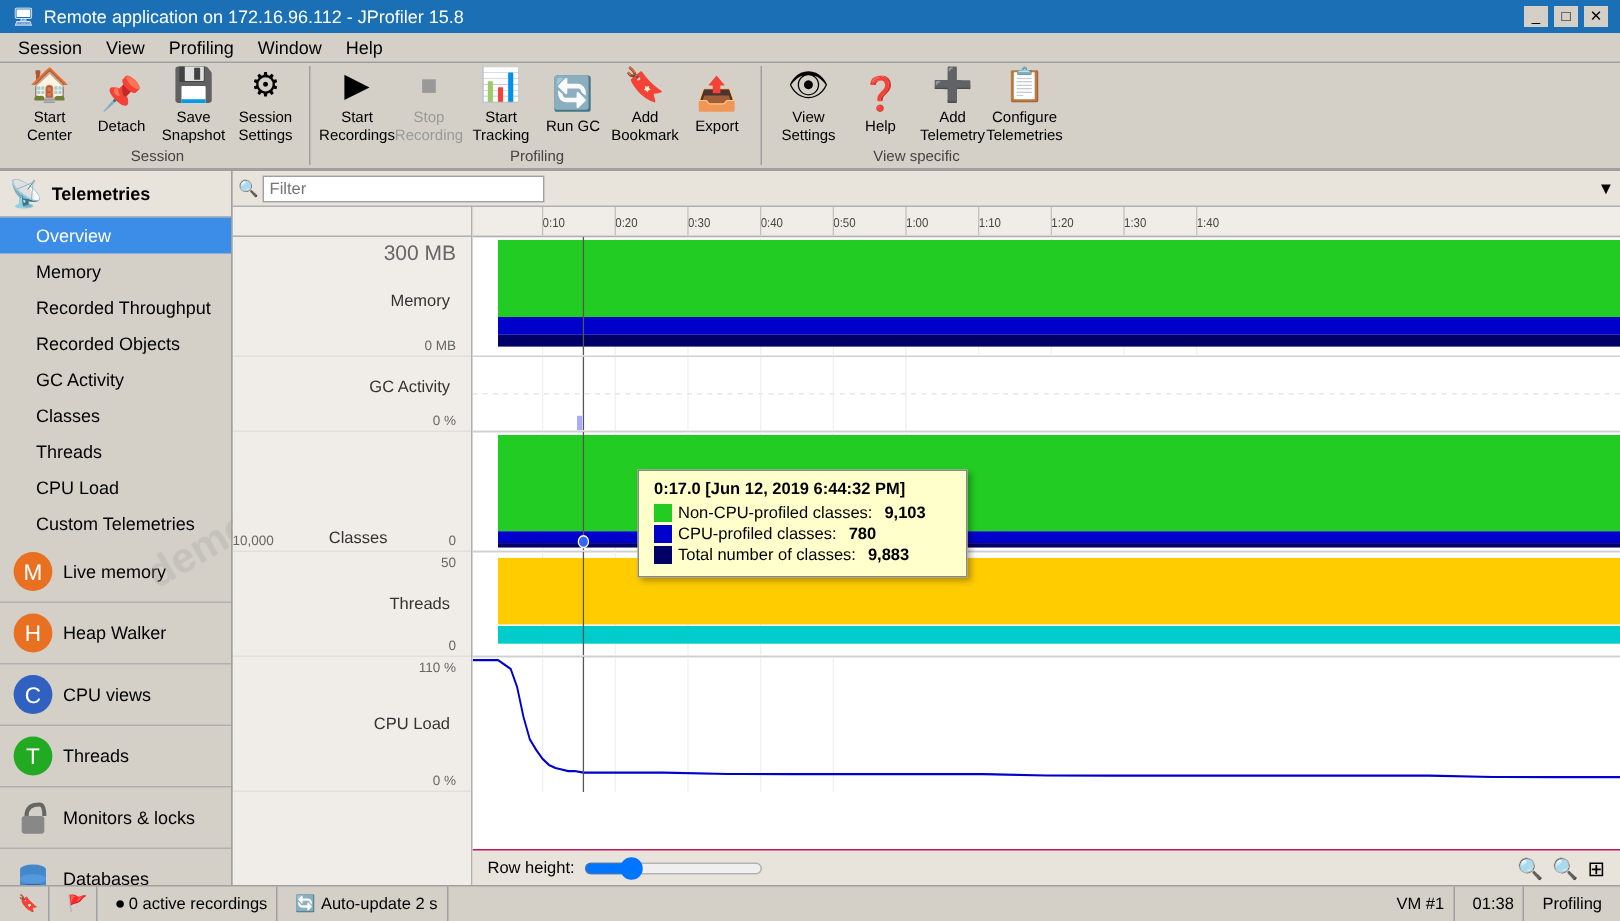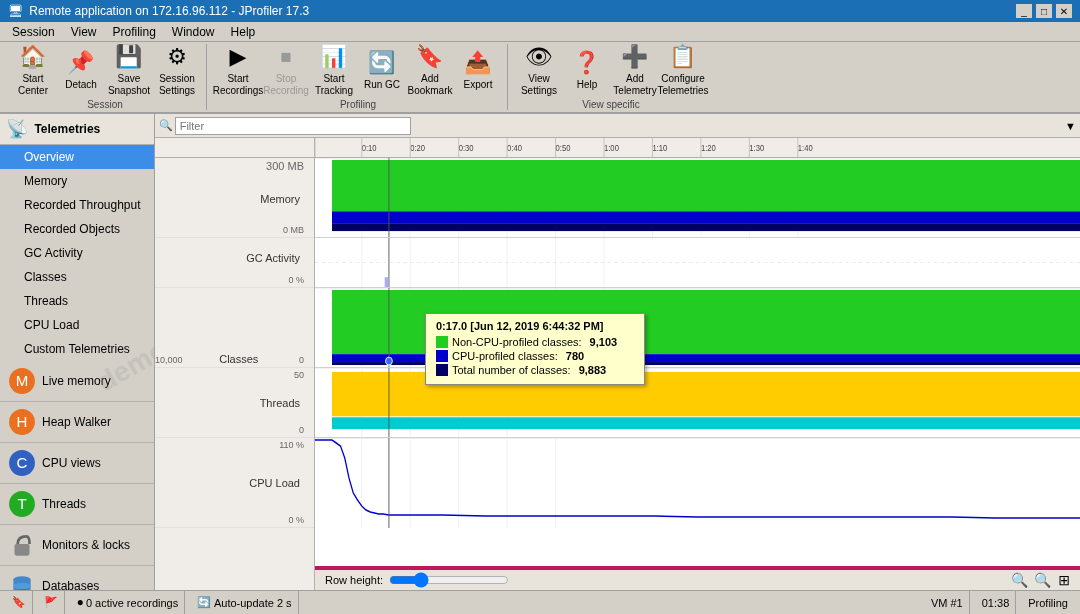--- a/index.html
+++ b/index.html
@@ -146,21 +146,21 @@
       display: flex;
       align-items: center;
       border-bottom: 1px solid #b0b0b0;
       height: 24px;
     }
     #filterbar input {
       background: white;
       border: 1px solid #a0a0a0;
       padding: 1px 4px;
       font-size: 11px;
-      width: 236px;
+      width: 188px;
       height: 18px;
     }
     #filterbar .filter-icon { font-size: 11px; color: #555; margin-right: 2px; }
     #filterbar .filter-expand { margin-left: auto; font-size: 11px; cursor: pointer; }
 
     
     #timeline-area {
       flex: 1;
       display: flex;
       overflow: hidden;
@@ -225,21 +225,21 @@
       min-width: 220px;
     }
     .tooltip-title { font-weight: bold; margin-bottom: 4px; }
     .tooltip-row { display: flex; align-items: center; gap: 4px; margin: 2px 0; }
     .tooltip-color { width: 12px; height: 12px; flex-shrink: 0; }
 
     
     #rowheight-bar {
       height: 24px;
       background: #e8e4dc;
-      border-top: 4px solid #be185d;
+      border-top: 1px solid #be185d;
       display: flex;
       align-items: center;
       padding: 0 10px;
       font-size: 11px;
       gap: 6px;
     }
     #rowheight-bar input[type=range] { width: 120px; }
 
     
     #statusbar {
@@ -277,21 +277,21 @@
       font-size: 12px;
       font-weight: bold;
     }
   </style>
 </head>
 <body>
 
 <div id="titlebar">
   <div class="title">
     <span>🖥</span>
-    <span>Remote application on 172.16.96.112 - JProfiler 17.3</span>
+    <span>Remote application on 172.16.96.112 - JProfiler 15.8</span>
   </div>
   <div class="controls">
     <span>_</span>
     <span>□</span>
     <span>✕</span>
   </div>
 </div>
 
 <div id="menubar">
   <span>Session</span>
@@ -483,21 +483,21 @@
       <span class="filter-expand">▼</span>
     </div>
 
     <div id="timeline-area">
 
       <div id="timeline-labels">
 
         <div style="height:20px; border-bottom:1px solid #b0b0b0; background:#f0ede8;"></div>
 
         <div class="tl-label" style="height:80px; flex-direction:column; justify-content:space-between; padding: 2px 6px 2px 0;">
-          <div style="font-size:11px; color:#666; text-align:right; padding-right:4px;">300 MB</div>
+          <div style="font-size:14px; color:#666; text-align:right; padding-right:4px;">300 MB</div>
           <div style="font-size:11px; text-align:right; padding-right:8px; color:#333;">Memory</div>
           <div style="font-size:9px; color:#666; text-align:right; padding-right:4px;">0 MB</div>
         </div>
 
         <div class="tl-label" style="height:50px; flex-direction:column; justify-content:space-between; padding: 2px 6px 2px 0;">
           <div style="font-size:9px; color:#666; text-align:right; padding-right:4px;"></div>
           <div style="font-size:11px; text-align:right; padding-right:8px; color:#333;">GC Activity</div>
           <div style="font-size:9px; color:#666; text-align:right; padding-right:4px;">0 %</div>
         </div>
 

